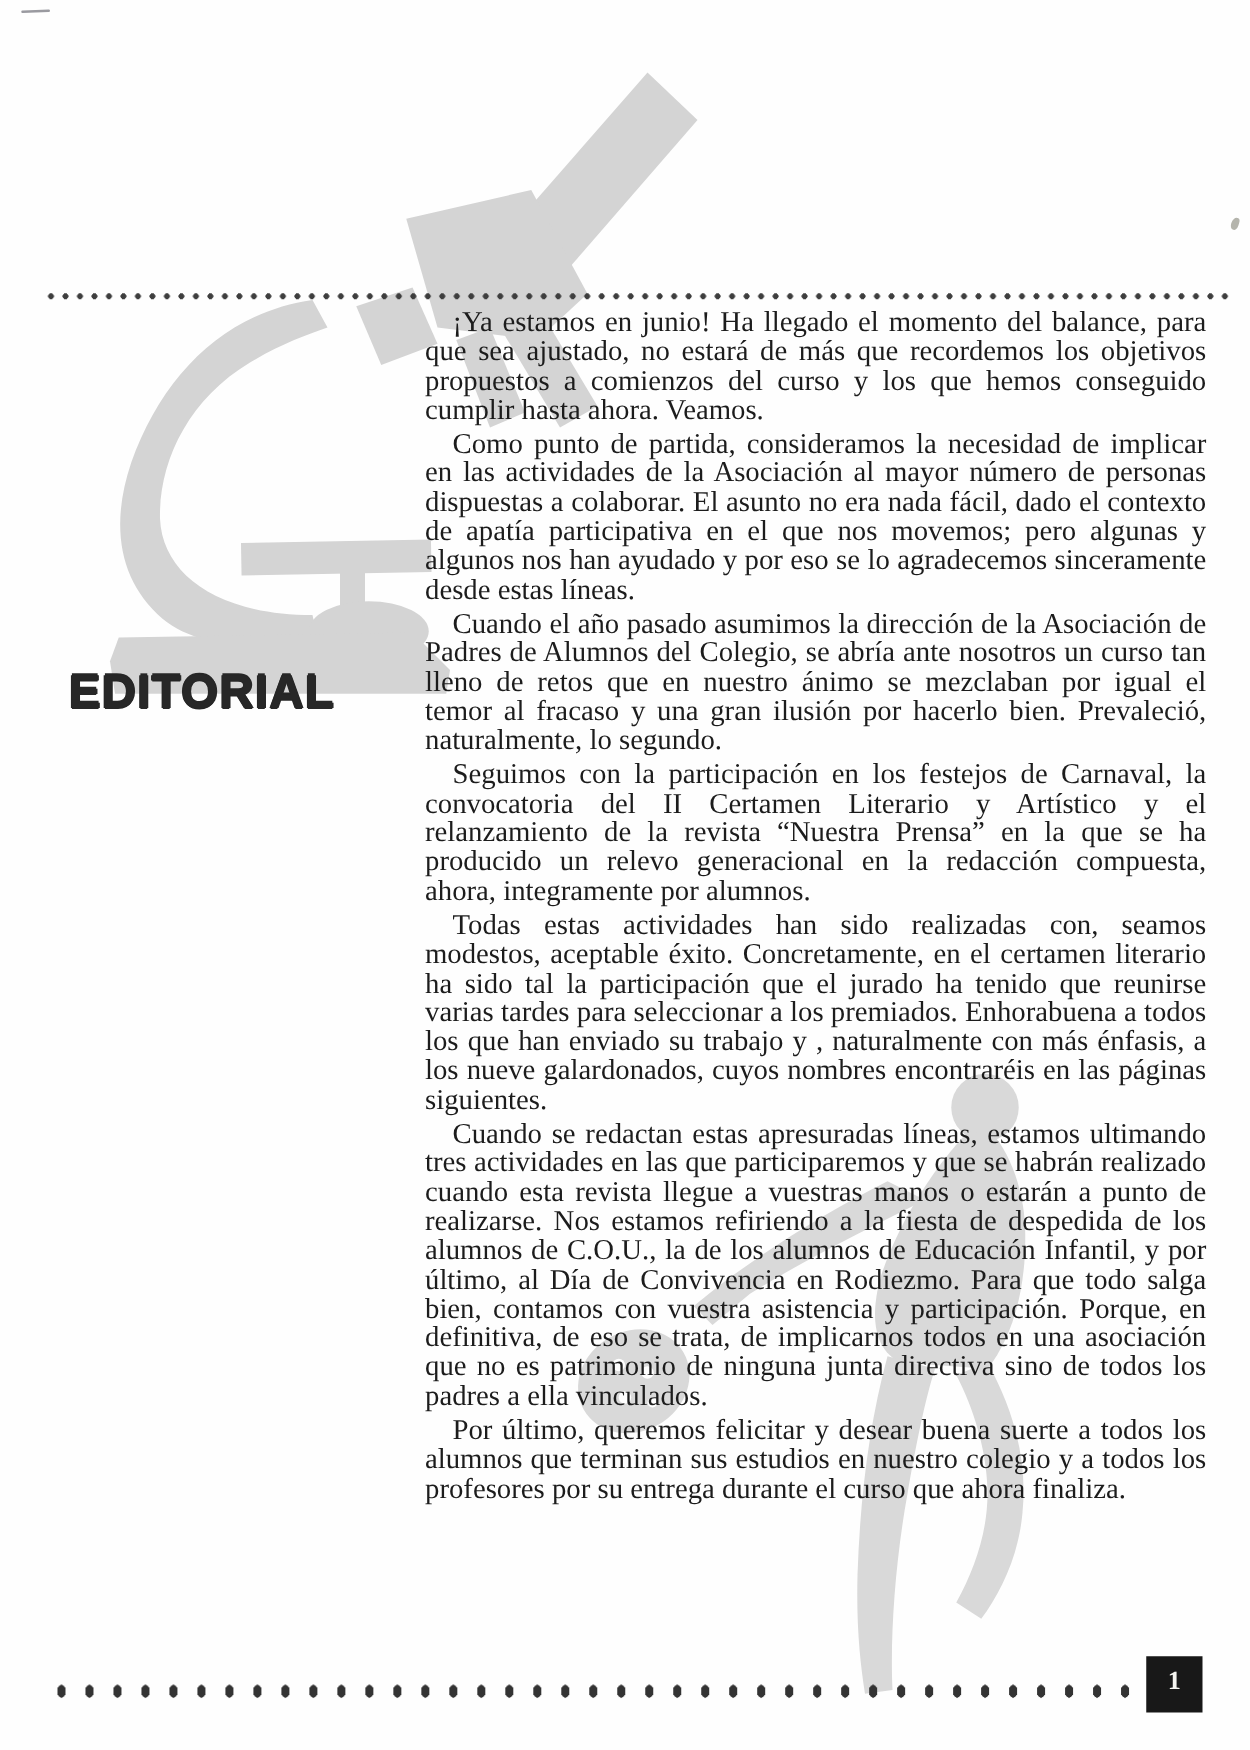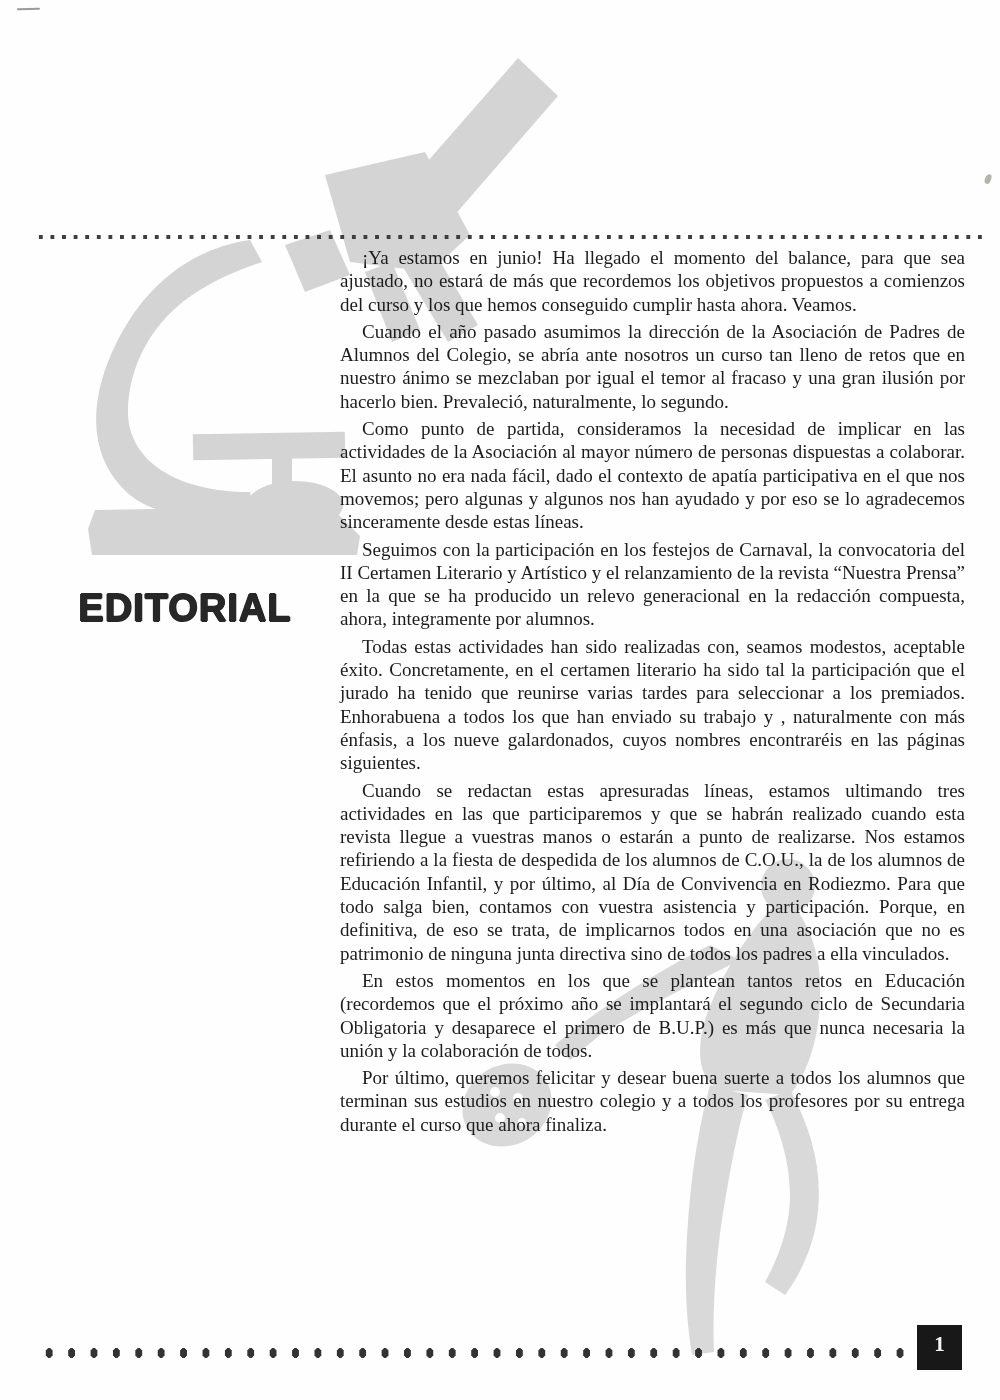--- a/index.html
+++ b/index.html
@@ -31,32 +31,31 @@
     background-image:radial-gradient(circle 2.4px at 50% 50%, #3e3e3e 97%, rgba(0,0,0,0) 100%);
     background-size:11.6px 8px;background-repeat:repeat-x;
   }
   .dots-bottom{
     left:38px;top:1346px;width:882px;height:14px;
     background-image:radial-gradient(ellipse 3.6px 5.2px at 50% 50%, #333333 97%, rgba(0,0,0,0) 100%);
     background-size:22.4px 14px;background-repeat:repeat-x;
   }
   
   .section-title{
-    position:absolute;left:55px;top:588px;width:260px;z-index:3;
+    position:absolute;left:55px;top:534px;width:260px;z-index:3;
     font-family:"Liberation Sans", sans-serif;
     font-weight:700;font-size:38px;line-height:40px;
     letter-spacing:1px;color:#272727;
     text-shadow:0.9px 0 0 #272727,-0.9px 0 0 #272727,0 0.9px 0 #272727,0 -0.9px 0 #272727;
     white-space:nowrap;
-    text-align:center;
   }
   
   .article{
     position:absolute;left:340px;top:246px;width:625px;z-index:3;
-    font-size:19px;line-height:23.3px;color:#1c1c1c;
+    font-size:23px;line-height:23.3px;color:#1c1c1c;
     text-align:justify;
   }
   .article p{margin:0 0 4px 0;text-indent:22px;}
   
   .page-number-box{
     position:absolute;left:917px;top:1325px;width:45px;height:45px;z-index:3;
     background:#181818;display:flex;align-items:center;justify-content:center;
   }
   .page-number{
     color:#f4f4f0;font-size:21px;font-family:"Liberation Serif", serif;
@@ -121,26 +120,25 @@
     </g>
   </svg>
 
   <div class="dots dots-top"></div>
   <div class="dots dots-bottom"></div>
 
   <div class="section-title">EDITORIAL</div>
 
   <div class="article">
     <p>¡Ya estamos en junio! Ha llegado el momento del balance, para que sea ajustado, no estará de más que recordemos los objetivos propuestos a comienzos del curso y los que hemos conseguido cumplir hasta ahora. Veamos.</p>
+    <p>Como punto de partida, consideramos la necesidad de implicar en las actividades de la Asociación al mayor número de personas dispuestas a colaborar. El asunto no era nada fácil, dado el contexto de apatía participativa en el que nos movemos; pero algunas y algunos nos han ayudado y por eso se lo agradecemos sinceramente desde estas líneas.</p>
     <p>Cuando el año pasado asumimos la dirección de la Asociación de Padres de Alumnos del Colegio, se abría ante nosotros un curso tan lleno de retos que en nuestro ánimo se mezclaban por igual el temor al fracaso y una gran ilusión por hacerlo bien. Prevaleció, naturalmente, lo segundo.</p>
-    <p>Como punto de partida, consideramos la necesidad de implicar en las actividades de la Asociación al mayor número de personas dispuestas a colaborar. El asunto no era nada fácil, dado el contexto de apatía participativa en el que nos movemos; pero algunas y algunos nos han ayudado y por eso se lo agradecemos sinceramente desde estas líneas.</p>
     <p>Seguimos con la participación en los festejos de Carnaval, la convocatoria del II Certamen Literario y Artístico y el relanzamiento de la revista “Nuestra Prensa” en la que se ha producido un relevo generacional en la redacción compuesta, ahora, integramente por alumnos.</p>
     <p>Todas estas actividades han sido realizadas con, seamos modestos, aceptable éxito. Concretamente, en el certamen literario ha sido tal la participación que el jurado ha tenido que reunirse varias tardes para seleccionar a los premiados. Enhorabuena a todos los que han enviado su trabajo y , naturalmente con más énfasis, a los nueve galardonados, cuyos nombres encontraréis en las páginas siguientes.</p>
     <p>Cuando se redactan estas apresuradas líneas, estamos ultimando tres actividades en las que participaremos y que se habrán realizado cuando esta revista llegue a vuestras manos o estarán a punto de realizarse. Nos estamos refiriendo a la fiesta de despedida de los alumnos de C.O.U., la de los alumnos de Educación Infantil, y por último, al Día de Convivencia en Rodiezmo. Para que todo salga bien, contamos con vuestra asistencia y participación. Porque, en definitiva, de eso se trata, de implicarnos todos en una asociación que no es patrimonio de ninguna junta directiva sino de todos los padres a ella vinculados.</p>
-    <p>En estos momentos en los que se plantean tantos retos en Educación (recordemos que el próximo año se implantará el segundo ciclo de Secundaria Obligatoria y desaparece el primero de B.U.P.) es más que nunca necesaria la unión y la colaboración de todos.</p>
     <p>Por último, queremos felicitar y desear buena suerte a todos los alumnos que terminan sus estudios en nuestro colegio y a todos los profesores por su entrega durante el curso que ahora finaliza.</p>
   </div>
 
   <div class="page-number-box">
     <span class="page-number">1</span>
   </div>
 
 </div>
 
 </body></html>

